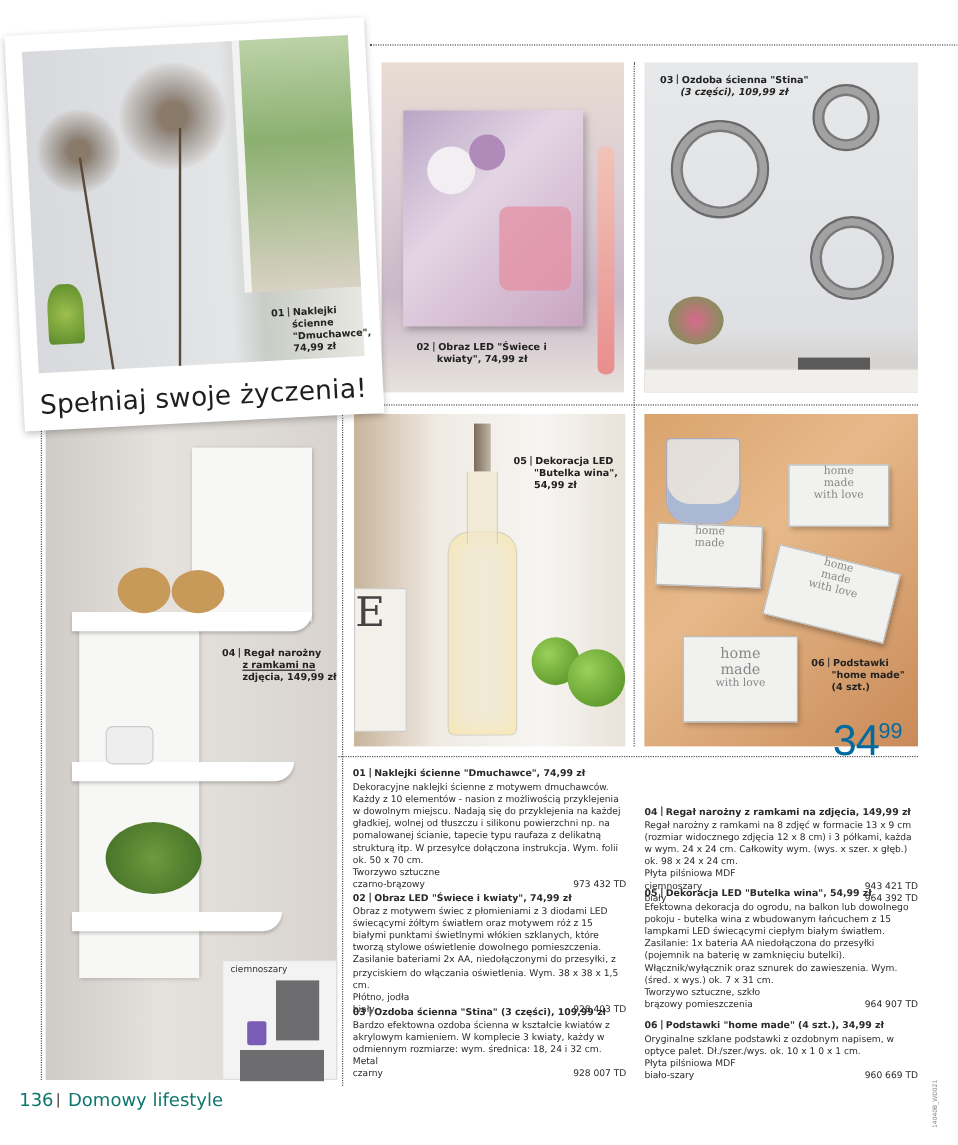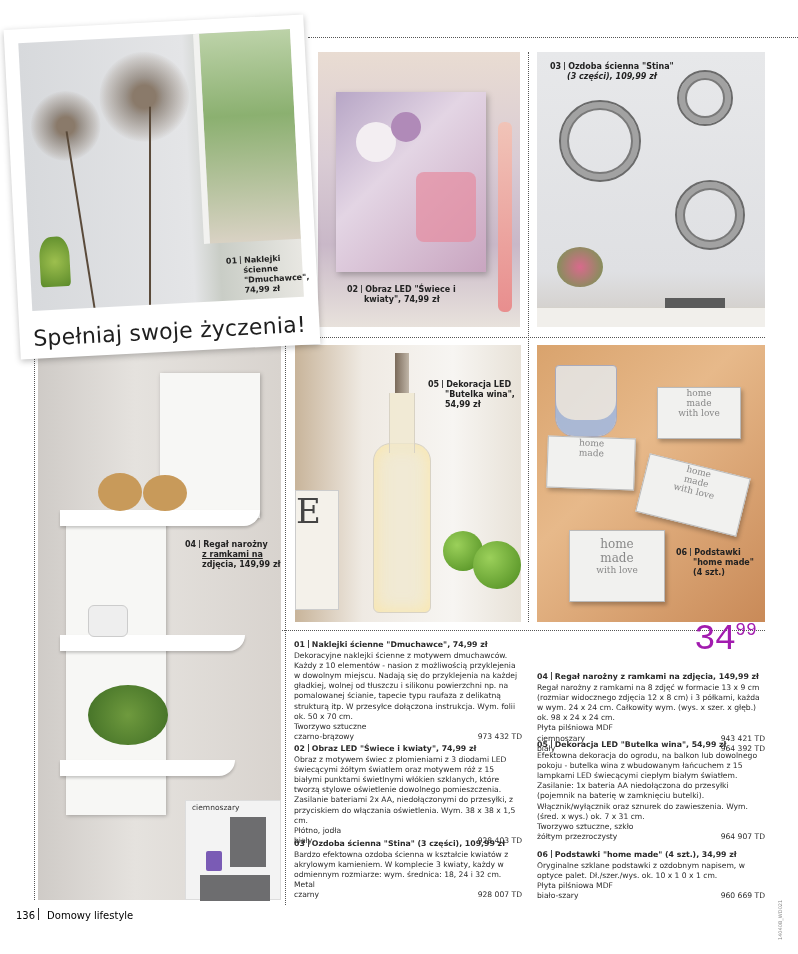--- a/index.html
+++ b/index.html
@@ -50,32 +50,32 @@
   .inset04 { position: absolute; left: 185px; top: 800px; width: 96px; height: 100px; background: #f3f3f3; border: 1px solid #ddd; }
   .img05 { left: 295px; top: 345px; width: 226px; height: 277px;
     background: linear-gradient(90deg, #c8b49a 0%, #efeae3 30%, #f7f5f2 70%, #e8e2d8 100%); }
   .bottle { position: absolute; left: 78px; top: 8px; width: 58px; height: 258px; }
   .img06 { left: 537px; top: 345px; width: 228px; height: 277px;
     background: linear-gradient(135deg, #d9a36d 0%, #e7b98a 40%, #c98a58 100%); }
   .coaster { position: absolute; background: #f1f1ef; border: 1px solid #bbb;
     box-shadow: 2px 3px 4px rgba(0,0,0,0.25); }
   .coaster span { display: block; text-align: center; font-size: 9px; color: #888; font-family: "DejaVu Serif", serif; line-height: 10px; }
 
-  .price-big { position: absolute; left: 694px; top: 612px; font-family: Liberation Mono, monospace;
-    font-size: 36px; color: #a21caf; line-height: 36px; letter-spacing: -1px; }
+  .price-big { position: absolute; left: 694px; top: 591px; font-family: Liberation Sans, sans-serif;
+    font-size: 36px; color: #0369a1; line-height: 36px; letter-spacing: -1px; }
   .price-big sup { font-size: 18px; vertical-align: 14px; letter-spacing: 0; }
 
   
   .desc { position: absolute; font-size: 7.6px; line-height: 10.1px; color: #2a2a2a; }
   .desc .head { font-weight: bold; font-size: 7.8px; margin-bottom: 1px; }
   .desc .head .bar { display: inline-block; width: 1px; height: 8px; background: #444; margin: 0 3px; vertical-align: -1px; }
   .desc .row { display: flex; justify-content: space-between; }
   .desc .code { text-align: center; white-space: nowrap; }
 
-  .footer { position: absolute; left: 16px; top: 908px; font-size: 10px; color: #000000; }
+  .footer { position: absolute; left: 16px; top: 908px; font-size: 15px; color: #0f766e; }
   .footer .bar { display: inline-block; width: 1px; height: 12px; background: #333; margin: 0 8px 0 3px; vertical-align: -1px; }
   .side-code { position: absolute; left: 777px; top: 885px; font-size: 5px; color: #888;
     transform: rotate(-90deg); transform-origin: left top; white-space: nowrap; top: 940px; }
 </style>
 </head>
 <body>
 
 <div class="dots-h" style="left:308px; top:37px; width:490px;"></div>
 <div class="dots-h" style="left:295px; top:337px; width:470px;"></div>
 <div class="dots-h" style="left:282px; top:630px; width:483px;"></div>
@@ -236,21 +236,21 @@
   <div class="row">
       <span>biały</span>
       <span class="code">964 392 TD</span>
     </div>
 </div>
 <div class="desc" style="left:537px; top:740px; width:228px;">
   <div class="head"><span>05</span><span class="bar"></span><span>Dekoracja LED "Butelka wina", 54,99 zł</span></div>
   <div>Efektowna dekoracja do ogrodu, na balkon lub dowolnego pokoju - butelka wina z wbudowanym łańcuchem z 15 lampkami LED świecącymi ciepłym białym światłem. Zasilanie: 1x bateria AA niedołączona do przesyłki (pojemnik na baterię w zamknięciu butelki). Włącznik/wyłącznik oraz sznurek do zawieszenia. Wym. (śred. x wys.) ok. 7 x 31 cm.</div>
   <div>Tworzywo sztuczne, szkło</div>
   <div class="row">
-      <span>żółtym przezroczysty</span>
+      <span>brązowy pomieszczenia</span>
       <span class="code">964 907 TD</span>
     </div>
 </div>
 <div class="desc" style="left:537px; top:850px; width:228px;">
   <div class="head"><span>06</span><span class="bar"></span><span>Podstawki "home made" (4 szt.), 34,99 zł</span></div>
   <div>Oryginalne szklane podstawki z ozdobnym napisem, w optyce palet. Dł./szer./wys. ok. 10 x 1 0 x 1 cm.</div>
   <div>Płyta pilśniowa MDF</div>
   <div class="row">
       <span>biało-szary</span>
       <span class="code">960 669 TD</span>

